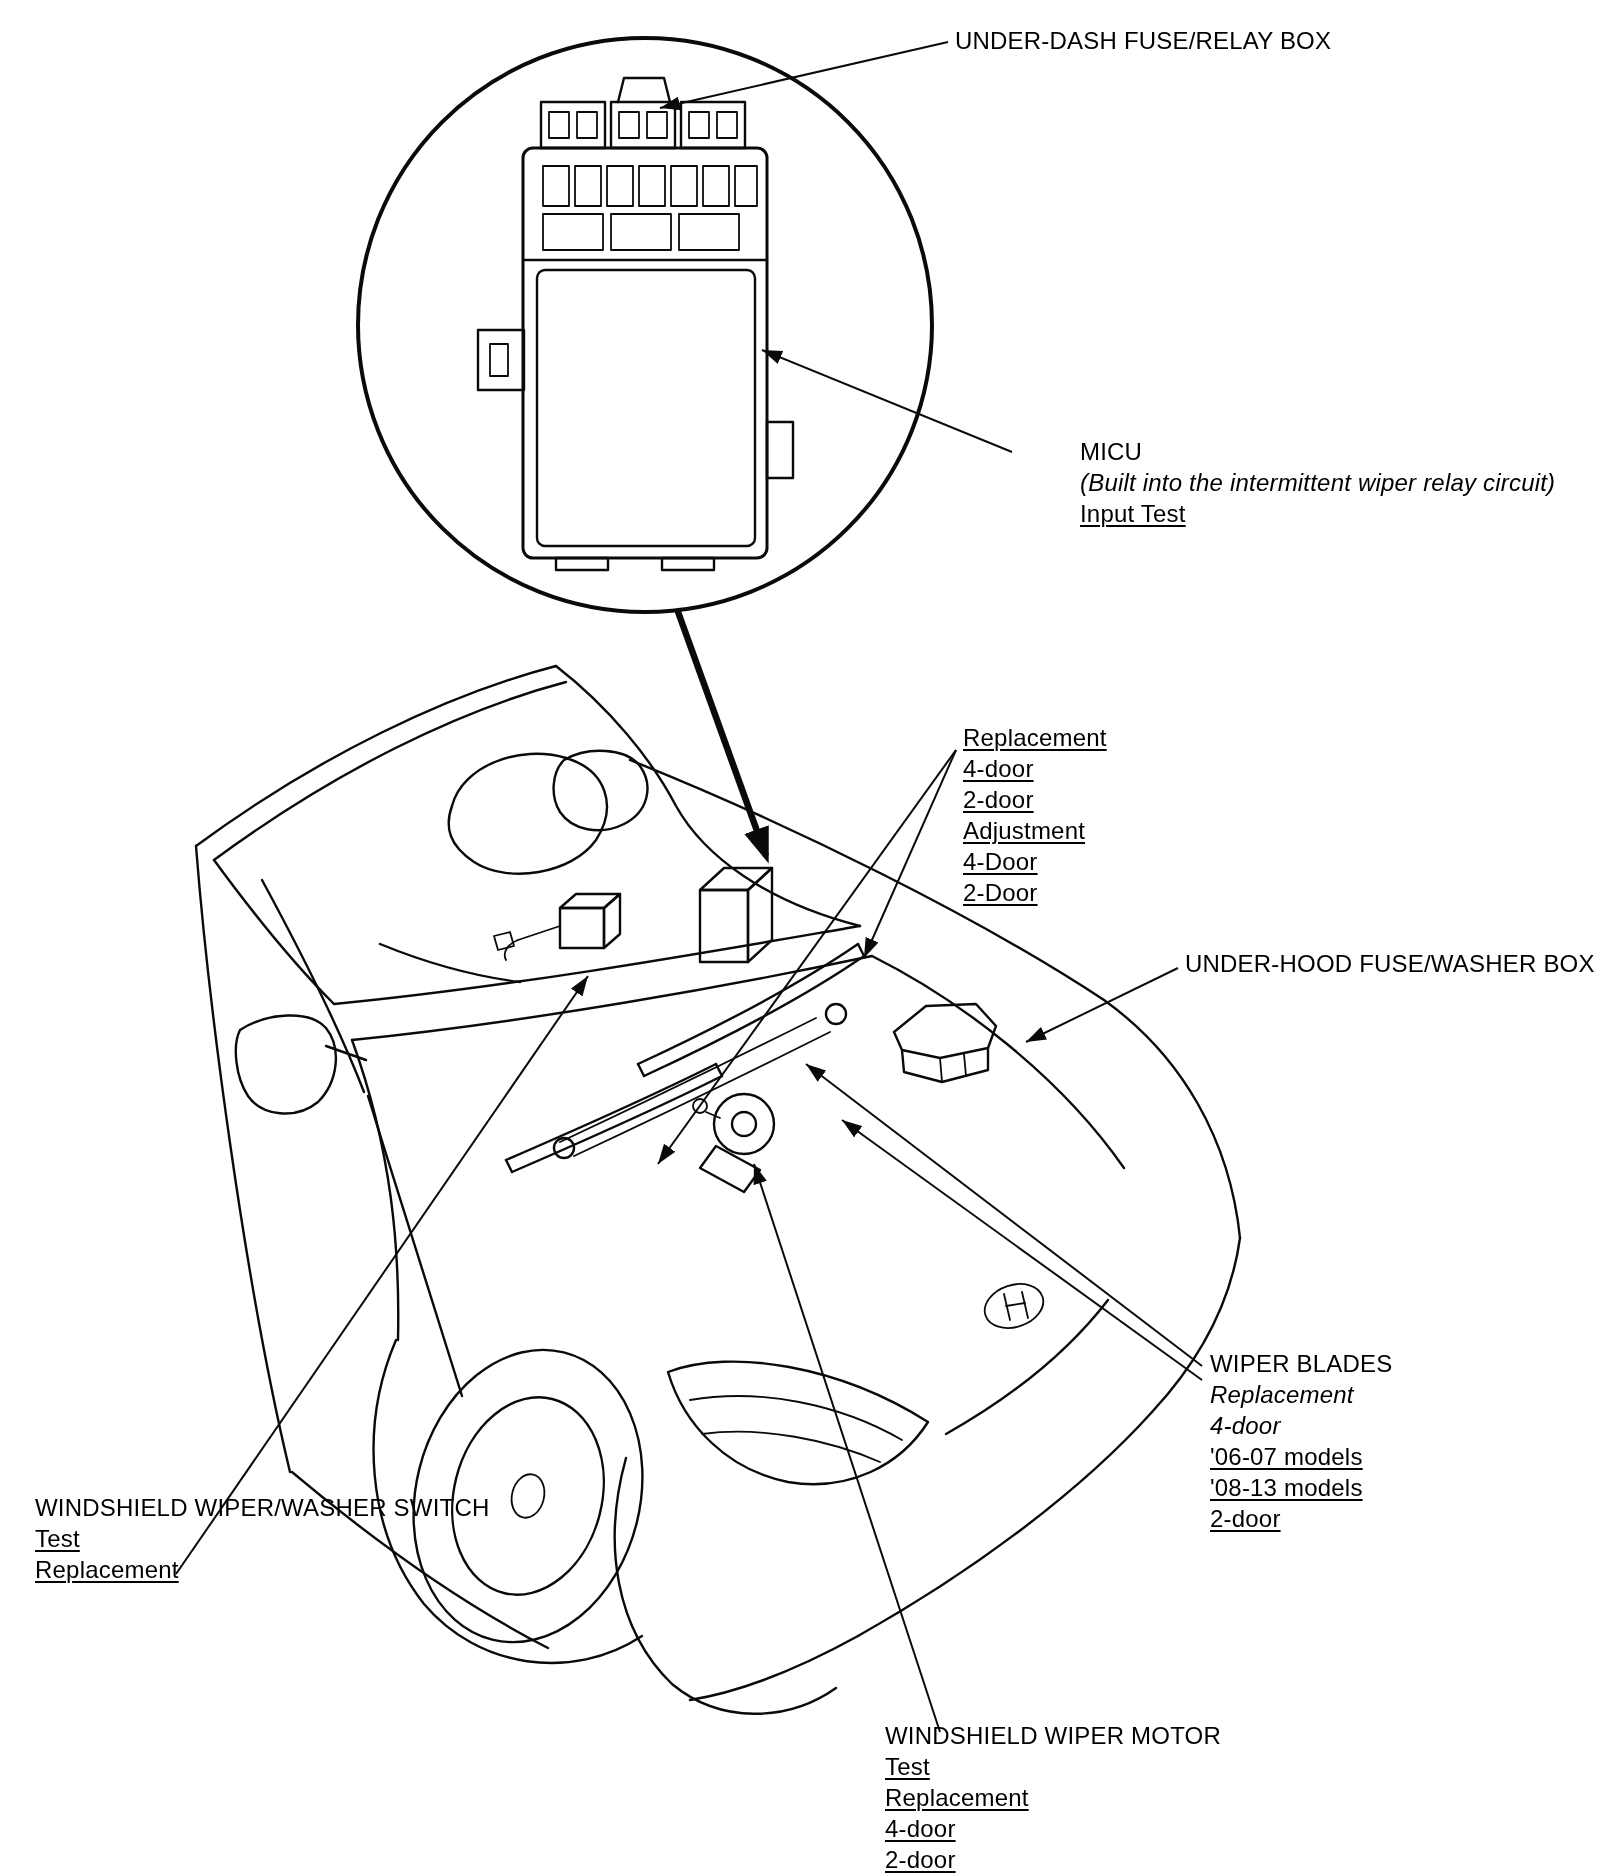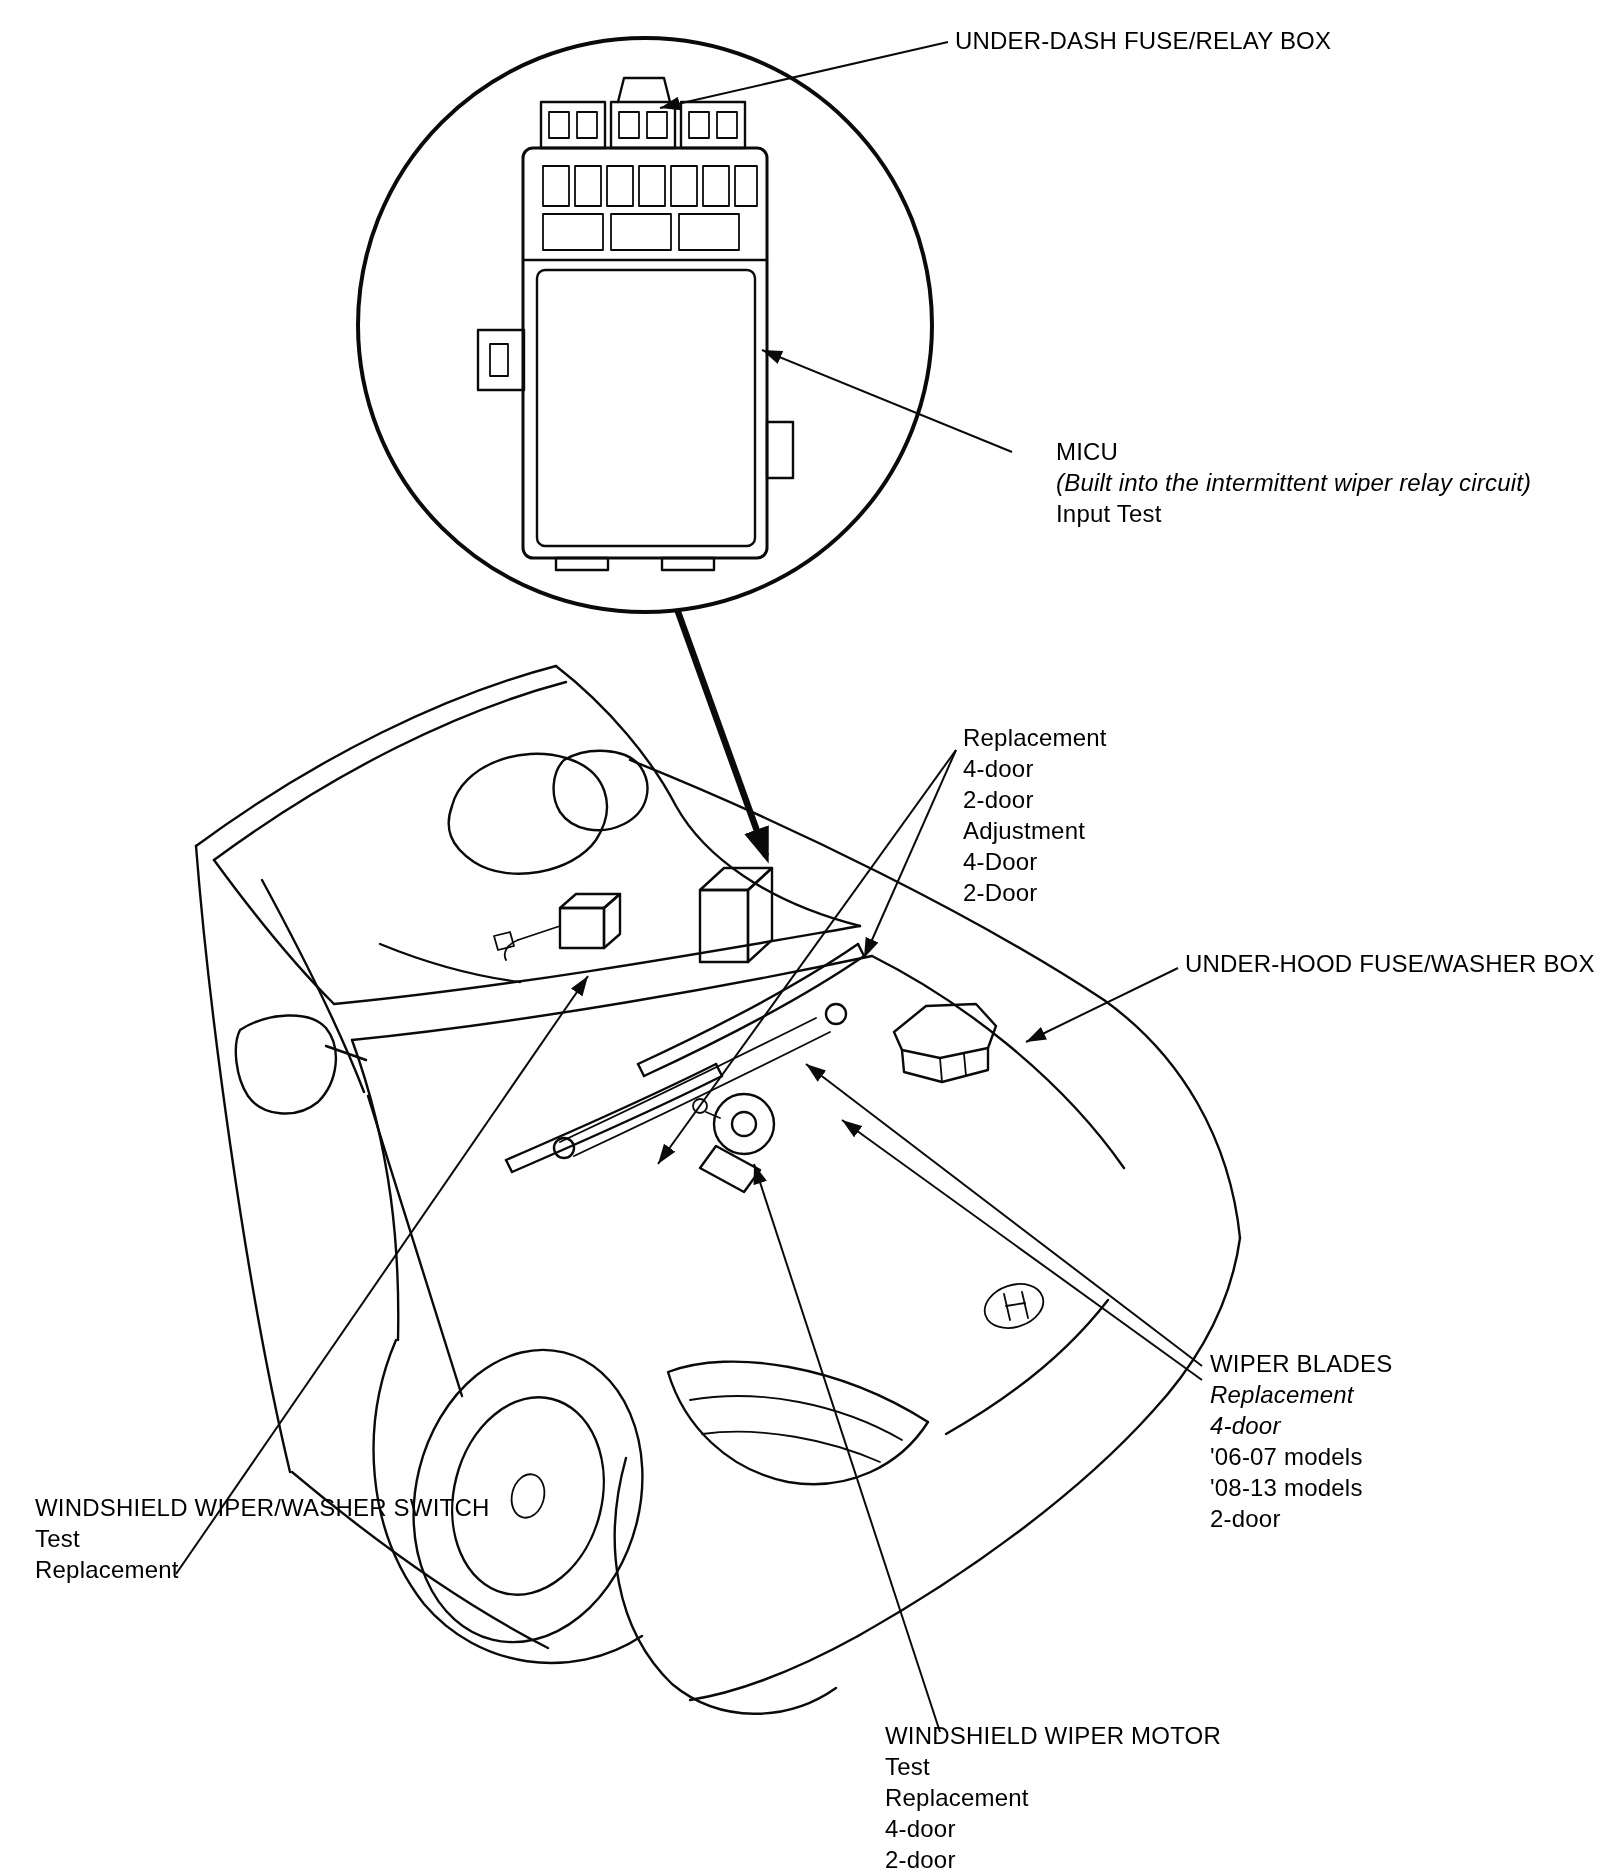--- a/index.html
+++ b/index.html
@@ -9,21 +9,21 @@
   svg.art { position:absolute; left:0; top:0; width:1600px; height:1876px; }
   .ln   { stroke:#0a0a0a; stroke-width:2.4; fill:none; stroke-linecap:round; stroke-linejoin:round; }
   .ln3  { stroke-width:3; }
   .thin { stroke-width:1.8; }
   .leader { stroke:#0a0a0a; stroke-width:2; fill:none; }
   .thick  { stroke:#0a0a0a; stroke-width:6.5; fill:none; }
   .callout { position:absolute; font-size:24px; line-height:31px; color:#000; letter-spacing:0.2px; }
   .callout .title { white-space:nowrap; display:block; width:max-content; }
   .plain { display:block; width:max-content; white-space:nowrap;font-style:italic; }
   .link  { display:block; width:max-content; white-space:nowrap; color:#000;
-           text-underline-offset:3px; text-decoration-thickness:1.5px; cursor:pointer; }
+           text-decoration:underline; text-underline-offset:3px; text-decoration-thickness:1.5px; cursor:pointer; }
 </style>
 </head>
 <body>
 
 <div class="stage">
 
   <svg class="art" viewBox="0 0 1600 1876" xmlns="http://www.w3.org/2000/svg">
     <defs>
       <marker id="ah" markerWidth="20" markerHeight="14" refX="20" refY="7" orient="auto" markerUnits="userSpaceOnUse">
         <path d="M0,0 L20,7 L0,14 Z" fill="#0a0a0a"></path>
@@ -185,21 +185,21 @@
       <line class="leader" x1="1202" y1="1380" x2="842" y2="1120" marker-end="url(#ah)"></line>
       <line class="leader" x1="176" y1="1574" x2="588" y2="976" marker-end="url(#ah)"></line>
       <line class="leader" x1="940" y1="1732" x2="754" y2="1164" marker-end="url(#ah)"></line>
     </g>
   </svg>
 
   <div class="callout" style="left:955px; top:25px">
     <div class="title">UNDER-DASH FUSE/RELAY BOX</div>
   </div>
 
-  <div class="callout" style="left:1056px; top:436px">
+  <div class="callout" style="left:1080px; top:436px">
     <div class="title">MICU</div>
     <span class="plain">(Built into the intermittent wiper relay circuit)</span>
     <a class="link">Input Test</a>
   </div>
 
   <div class="callout" style="left:963px; top:722px">
     <a class="link">Replacement</a>
     <a class="link">4-door</a>
     <a class="link">2-door</a>
     <a class="link">Adjustment</a>

